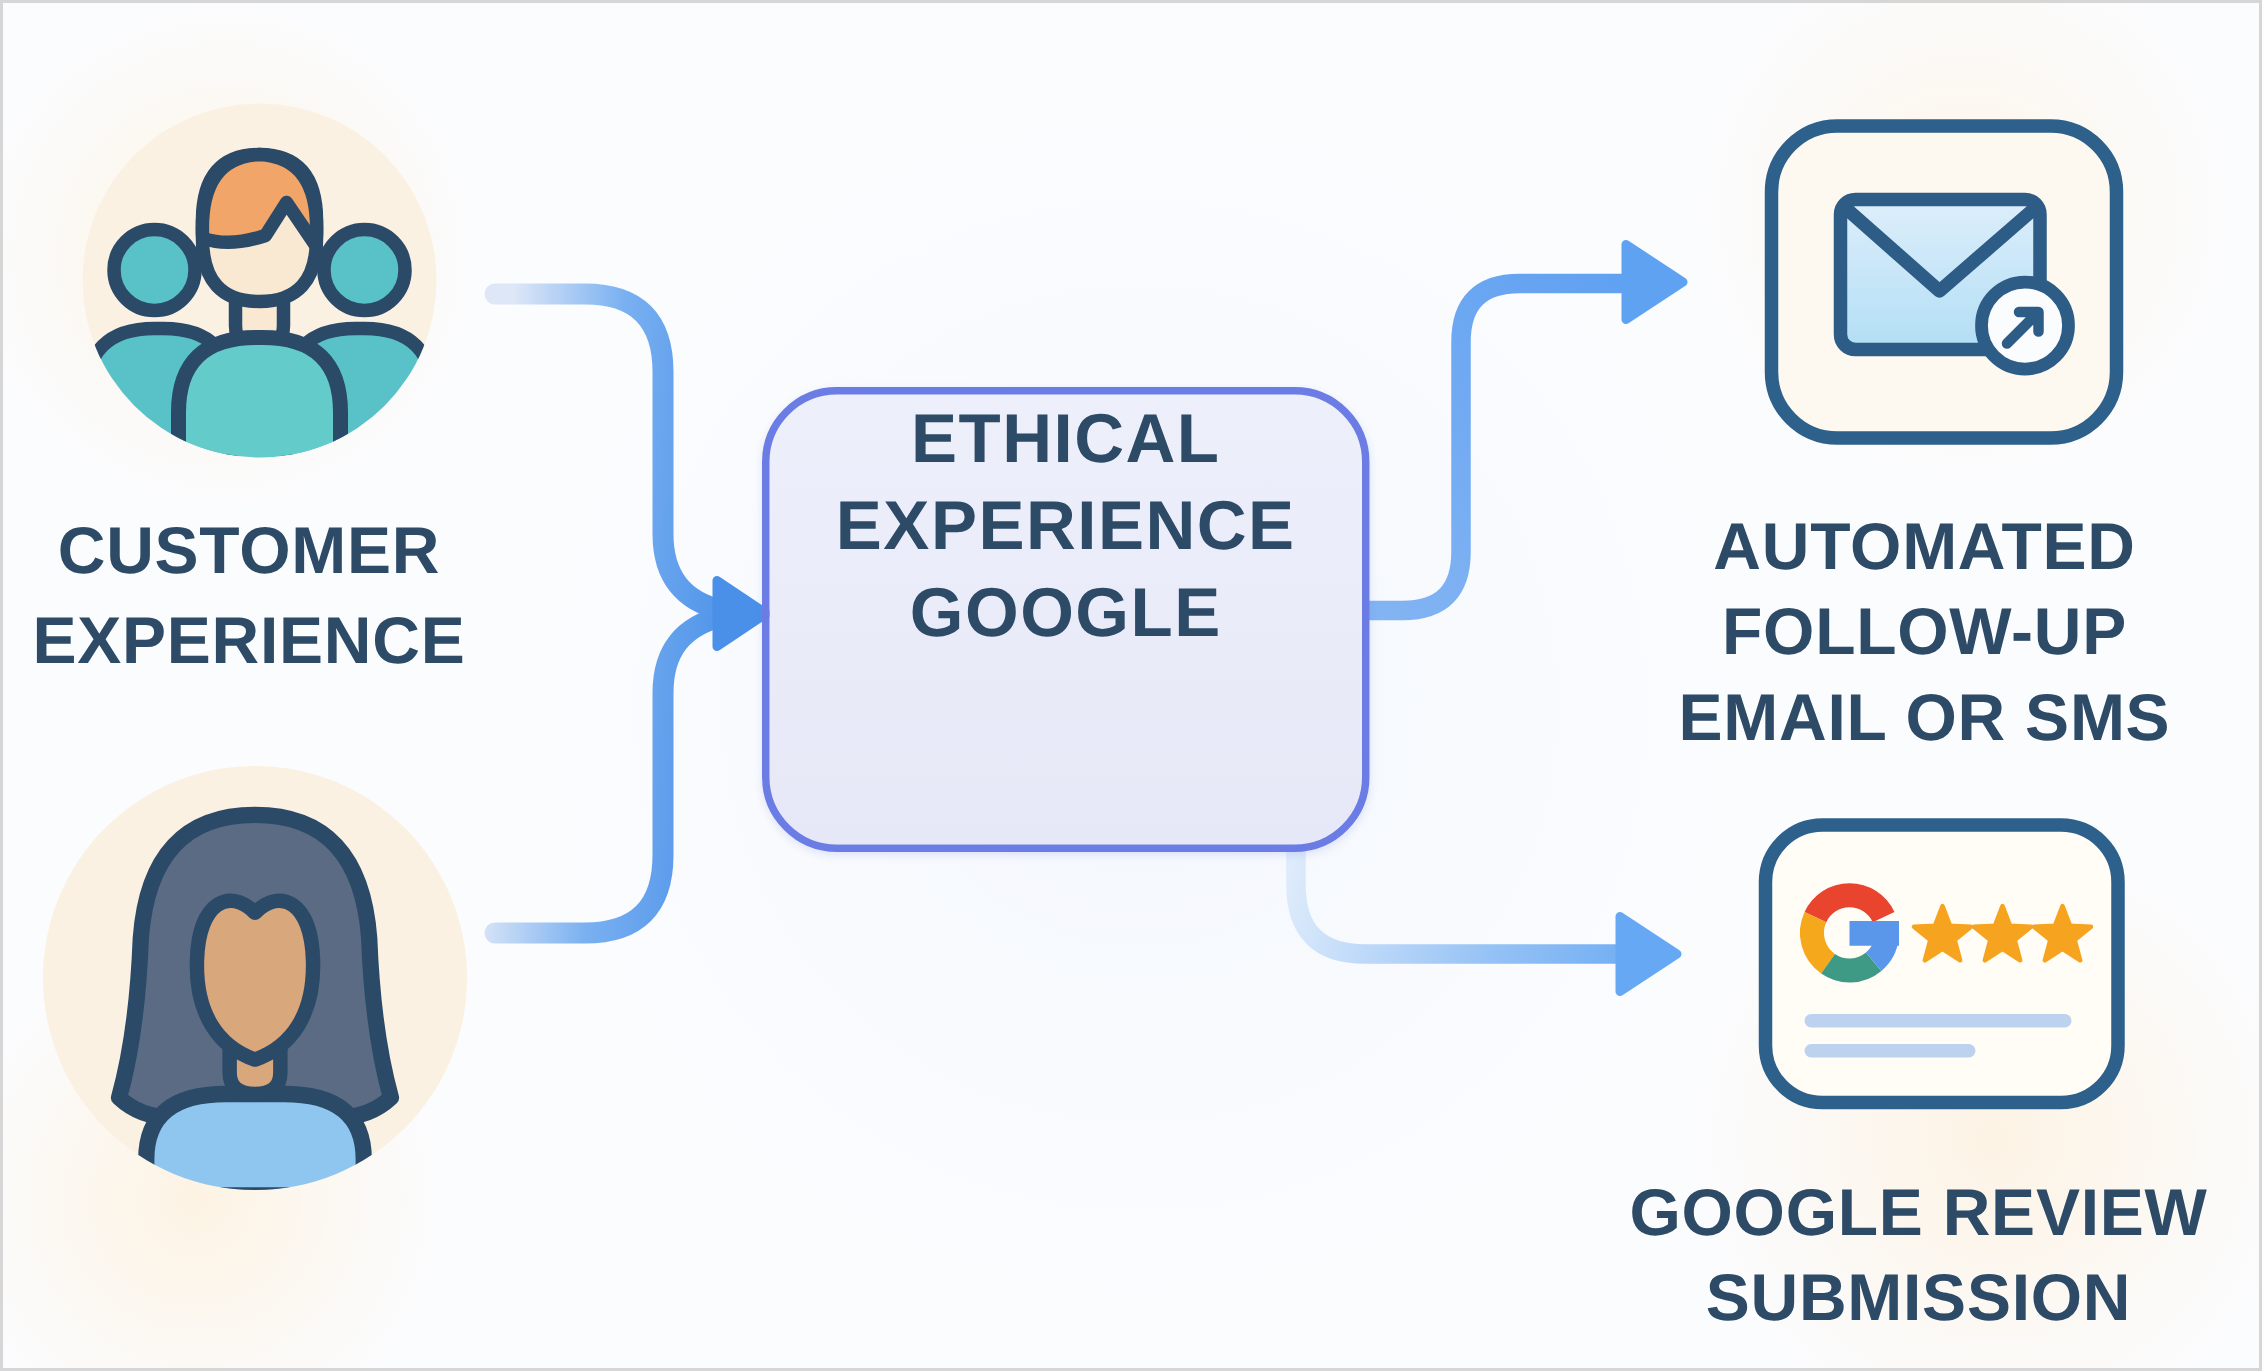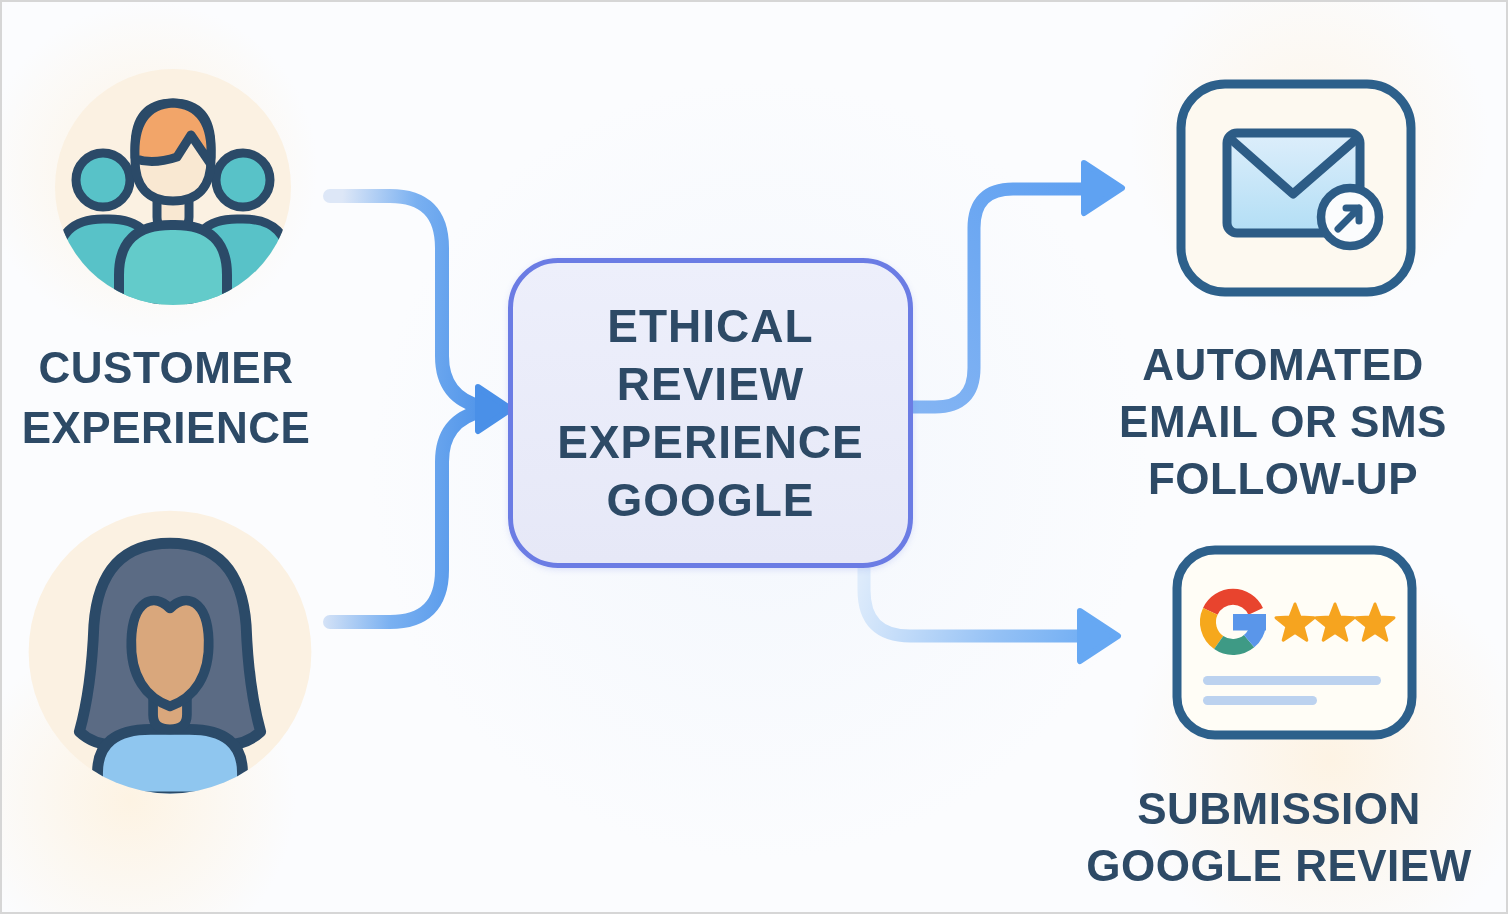--- a/index.html
+++ b/index.html
@@ -21,21 +21,21 @@
     letter-spacing:0.5px; line-height:57px;
   }
   .label span { display:block; }
   .lbl-left   { left:-4px;  top:338px;  width:340px; font-size:44px; line-height:60px; }
   .lbl-email  { left:1058px; top:336px; width:450px; font-size:44px;text-align:center; }
   .lbl-google { left:1050px; top:780px; width:458px; font-size:44px; }
   .funnel-box {
     left:508px; top:258px; width:405px; height:310px; box-sizing:border-box;
     border:5px solid #6b7ce4; border-radius:50px;
     background:linear-gradient(180deg,#edeffb 0%, #e6e8f7 100%);
-    display:flex; align-items:center; justify-content:center;
+    display:flex; justify-content:center;
     box-shadow:0 2px 6px rgba(107,124,228,0.18);
   }
   .funnel-box .label { font-size:46px; line-height:58px; letter-spacing:1px; }
   svg { display:block; }
   .connector-layer { left:0; top:0; pointer-events:none; }
 </style>
 </head>
 <body>
 
 <div class="stage">
@@ -117,21 +117,20 @@
         <path d="M106,148 V172 Q106,184 120,184 Q134,184 134,172 V148 Z" fill="#d9a77c" stroke-width="8"></path>
 
         <path d="M120,84 C134,70 151,78 152,110 C153,140 140,158 120,165 C100,158 87,140 88,110 C89,78 106,70 120,84 Z" fill="#d9a77c" stroke-width="8"></path>
       </g>
     </svg>
   </div>
 
   <div class="abs funnel-box">
     <div class="label">
       <span>ETHICAL</span>
-      <span>REVIEW</span>
       <span>EXPERIENCE</span>
       <span>GOOGLE</span>
     </div>
   </div>
 
   <div class="abs" style="left:1175px; top:78px; width:242px; height:220px;">
     <svg width="242" height="220" viewBox="0 0 242 220">
       <defs>
         <linearGradient id="envG" x1="0" y1="0" x2="0" y2="1">
           <stop offset="0" stop-color="#ddeefb"></stop>
@@ -141,22 +140,22 @@
       <rect x="6" y="6" width="230" height="208" rx="44" fill="#fdf9f0" stroke="#2d608b" stroke-width="9"></rect>
       <rect x="52" y="55" width="133" height="100" rx="10" fill="url(#envG)" stroke="#2d5c86" stroke-width="9" stroke-linejoin="round"></rect>
       <path d="M58,63 L118,116 L179,63" fill="none" stroke="#2d5c86" stroke-width="9" stroke-linejoin="round" stroke-linecap="round"></path>
       <circle cx="175" cy="139" r="29" fill="#fbfcfd" stroke="#2d5c86" stroke-width="8.5"></circle>
       <path d="M163,151 L184,130 M171,130 H184 V143" fill="none" stroke="#2d5c86" stroke-width="7" stroke-linecap="round" stroke-linejoin="round"></path>
     </svg>
   </div>
 
   <div class="abs label lbl-email">
     <span>AUTOMATED</span>
+    <span>FOLLOW-UP</span>
     <span>EMAIL OR SMS</span>
-    <span>FOLLOW-UP</span>
   </div>
 
   <div class="abs" style="left:1172px; top:545px; width:245px; height:195px;">
     <svg width="245" height="195" viewBox="0 0 245 195">
       <rect x="5" y="5" width="235" height="185" rx="38" fill="#fffdf6" stroke="#2d608b" stroke-width="9"></rect>
 
       <g fill="none" stroke-width="16">
         <path d="M38.3,66.4 A25,25 0 0 1 83.7,66.4" stroke="#e8442e"></path>
         <path d="M38.3,66.4 A25,25 0 0 0 46.7,97.5" stroke="#f6a81c"></path>
         <path d="M46.7,97.5 A25,25 0 0 0 77.1,96.2" stroke="#3e9a85"></path>
@@ -169,17 +168,17 @@
         <polygon transform="translate(163,79)" points="0,-20 5,-6.9 19,-6.2 8.1,2.6 11.8,16.2 0,8.5 -11.8,16.2 -8.1,2.6 -19,-6.2 -5,-6.9"></polygon>
         <polygon transform="translate(203,79)" points="0,-20 5,-6.9 19,-6.2 8.1,2.6 11.8,16.2 0,8.5 -11.8,16.2 -8.1,2.6 -19,-6.2 -5,-6.9"></polygon>
       </g>
 
       <rect x="31" y="131" width="178" height="9" rx="4.5" fill="#bcd2ef"></rect>
       <rect x="31" y="151" width="114" height="9" rx="4.5" fill="#bcd2ef"></rect>
     </svg>
   </div>
 
   <div class="abs label lbl-google">
+    <span>GOOGLE REVIEW</span>
     <span>SUBMISSION</span>
-    <span>GOOGLE REVIEW</span>
   </div>
 
 </div>
 
 </body></html>

